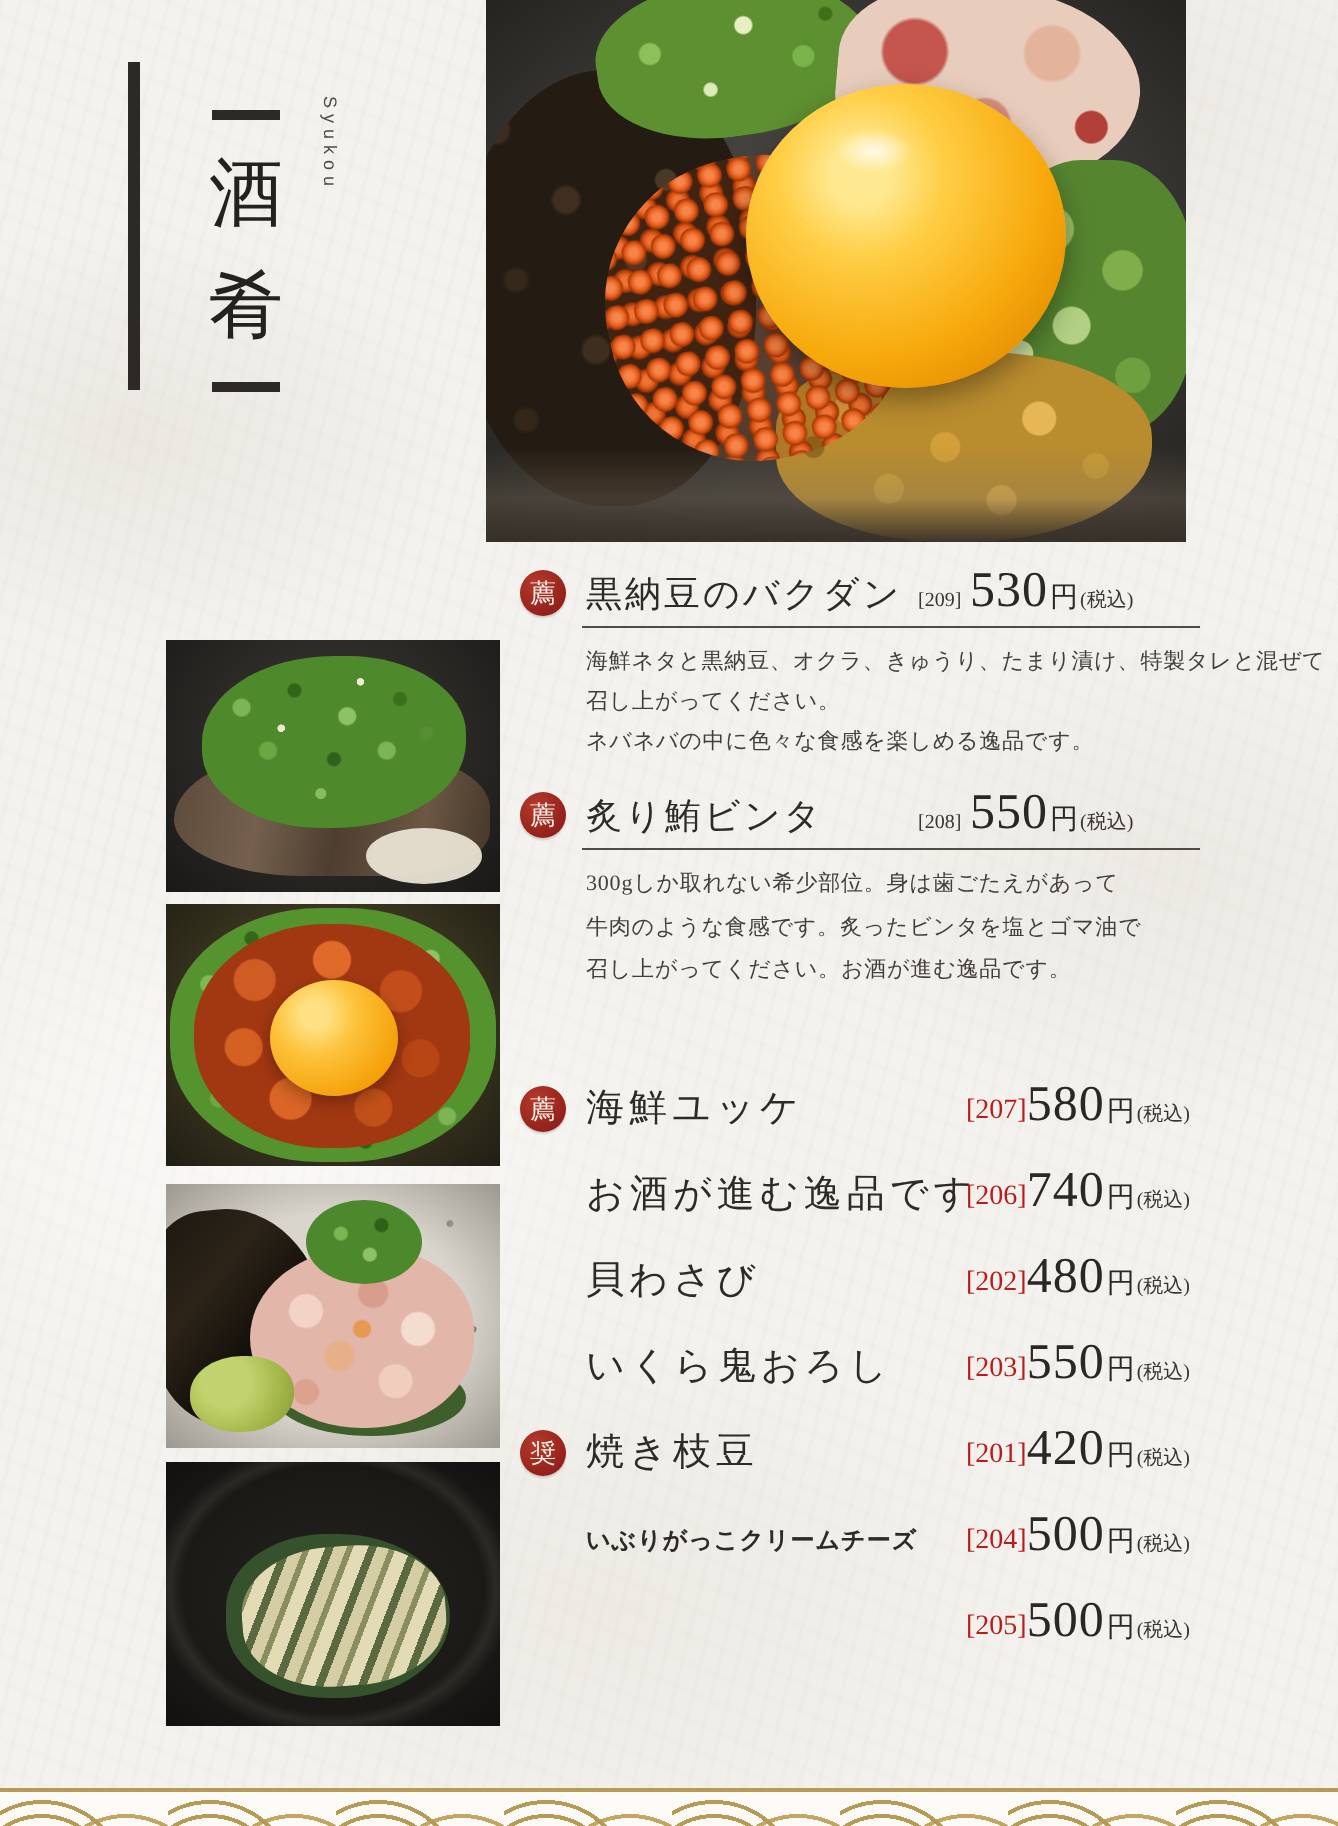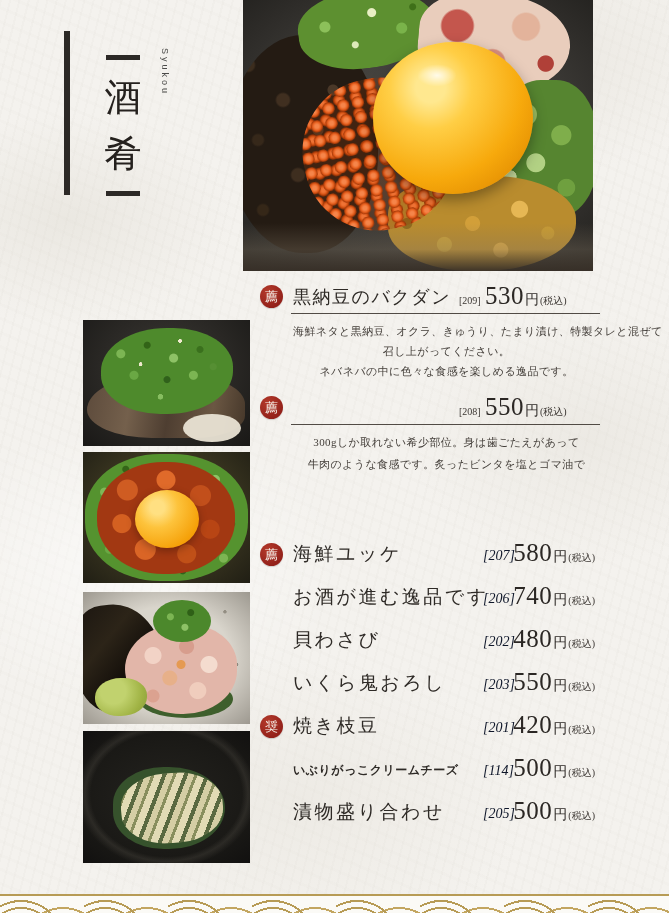--- a/index.html
+++ b/index.html
@@ -107,29 +107,29 @@
   .f0{top:281px;}
   .f1{top:392px;}
   .head{position:relative;height:32px;margin-left:33px;border-bottom:1.5px solid #514b45;}
   .head .badge{position:absolute;left:-31px;top:4px;}
   .head .name{position:absolute;left:2px;bottom:4px;font-size:18px;letter-spacing:1.5px;color:#2e2a26;white-space:nowrap;}
   .head .code{position:absolute;left:168px;bottom:7px;font-size:10px;color:#3a3531;}
   .head .pgroup{position:absolute;left:194px;bottom:3px;white-space:nowrap;}
   .price{font-size:25px;color:#2b2724;letter-spacing:.5px;}
   .unit{font-size:14px;color:#2b2724;margin-left:1px;}
   .tax{font-size:10px;color:#3a3531;margin-left:1px;}
-  .desc{margin-left:35px;margin-top:7px;font-size:11px;line-height:20px;color:#433e39;letter-spacing:.4px;white-space:nowrap;text-align:center;}
+  .desc{margin-left:35px;margin-top:7px;font-size:11px;line-height:20px;color:#433e39;letter-spacing:.4px;white-space:nowrap;}
   .f1 .desc{line-height:21.5px;}
 
   .rows{position:absolute;left:0;top:535px;right:0;}
   .row{position:relative;height:43px;}
   .row .badge{position:absolute;left:2px;top:8px;}
   .row .name{position:absolute;left:35px;bottom:11px;font-size:19px;letter-spacing:2.5px;color:#2e2a26;white-space:nowrap;}
   .row .name.tight{font-size:12px;letter-spacing:.5px;bottom:14px;font-weight:bold;}
-  .row .code{position:absolute;left:225px;bottom:14px;font-size:14px;color:#0f172a;font-style:italic;}
+  .row .code{position:absolute;left:225px;bottom:14px;font-size:14px;color:#b91c1c;}
   .row .pgroup{position:absolute;right:5px;bottom:11px;white-space:nowrap;}
 
   
   .wave{
     position:absolute;left:0;right:0;bottom:0;height:17px;z-index:2;
     background-color:#fbfaf6;border-top:2px solid #b79b55;
     background-image:
       radial-gradient(circle at 21px 47px, rgba(0,0,0,0) 20px, #b79b55 20px 22px, rgba(0,0,0,0) 22px 27px, #b79b55 27px 29px, rgba(0,0,0,0) 29px 34px, #b79b55 34px 36px, rgba(0,0,0,0) 36px 41px, #b79b55 41px 43px, rgba(0,0,0,0) 43px),
       radial-gradient(circle at 63px 53px, rgba(0,0,0,0) 24px, #c3a660 24px 26px, rgba(0,0,0,0) 26px 32px, #c3a660 32px 34px, rgba(0,0,0,0) 34px 40px, #c3a660 40px 42px, rgba(0,0,0,0) 42px);
     background-size:84px 70px;background-repeat:repeat-x;
@@ -201,26 +201,28 @@
       <div class="desc">
         <div>海鮮ネタと黒納豆、オクラ、きゅうり、たまり漬け、特製タレと混ぜて</div>
         <div>召し上がってください。</div>
         <div>ネバネバの中に色々な食感を楽しめる逸品です。</div>
       </div>
     </section>
 
     <section class="featured f1">
       <div class="head">
         <span class="badge">薦</span>
+        <span class="name">炙り鮪ビンタ</span>
         <span class="code">[208]</span>
         <span class="pgroup"><span class="price">550</span><span class="unit">円</span><span class="tax">(税込)</span></span>
       </div>
       <div class="desc">
         <div>300gしか取れない希少部位。身は歯ごたえがあって</div>
         <div>牛肉のような食感です。炙ったビンタを塩とゴマ油で</div>
+        <div>召し上がってください。お酒が進む逸品です。</div>
       </div>
     </section>
 
     <div class="rows">
       <div class="row">
         <span class="badge">薦</span>
         <span class="name">海鮮ユッケ</span>
         <span class="code">[207]</span>
         <span class="pgroup"><span class="price">580</span><span class="unit">円</span><span class="tax">(税込)</span></span>
       </div>
@@ -240,25 +242,24 @@
         <span class="pgroup"><span class="price">550</span><span class="unit">円</span><span class="tax">(税込)</span></span>
       </div>
       <div class="row">
         <span class="badge">奨</span>
         <span class="name">焼き枝豆</span>
         <span class="code">[201]</span>
         <span class="pgroup"><span class="price">420</span><span class="unit">円</span><span class="tax">(税込)</span></span>
       </div>
       <div class="row">
         <span class="name tight">いぶりがっこクリームチーズ</span>
-        <span class="code">[114]</span>
+        <span class="code">[204]</span>
         <span class="pgroup"><span class="price">500</span><span class="unit">円</span><span class="tax">(税込)</span></span>
       </div>
       <div class="row">
-        <span class="name">漬物盛り合わせ</span>
         <span class="code">[205]</span>
         <span class="pgroup"><span class="price">500</span><span class="unit">円</span><span class="tax">(税込)</span></span>
       </div>
     </div>
   </main>
 
   <div class="wave"></div>
 </div>
 
 </body></html>

